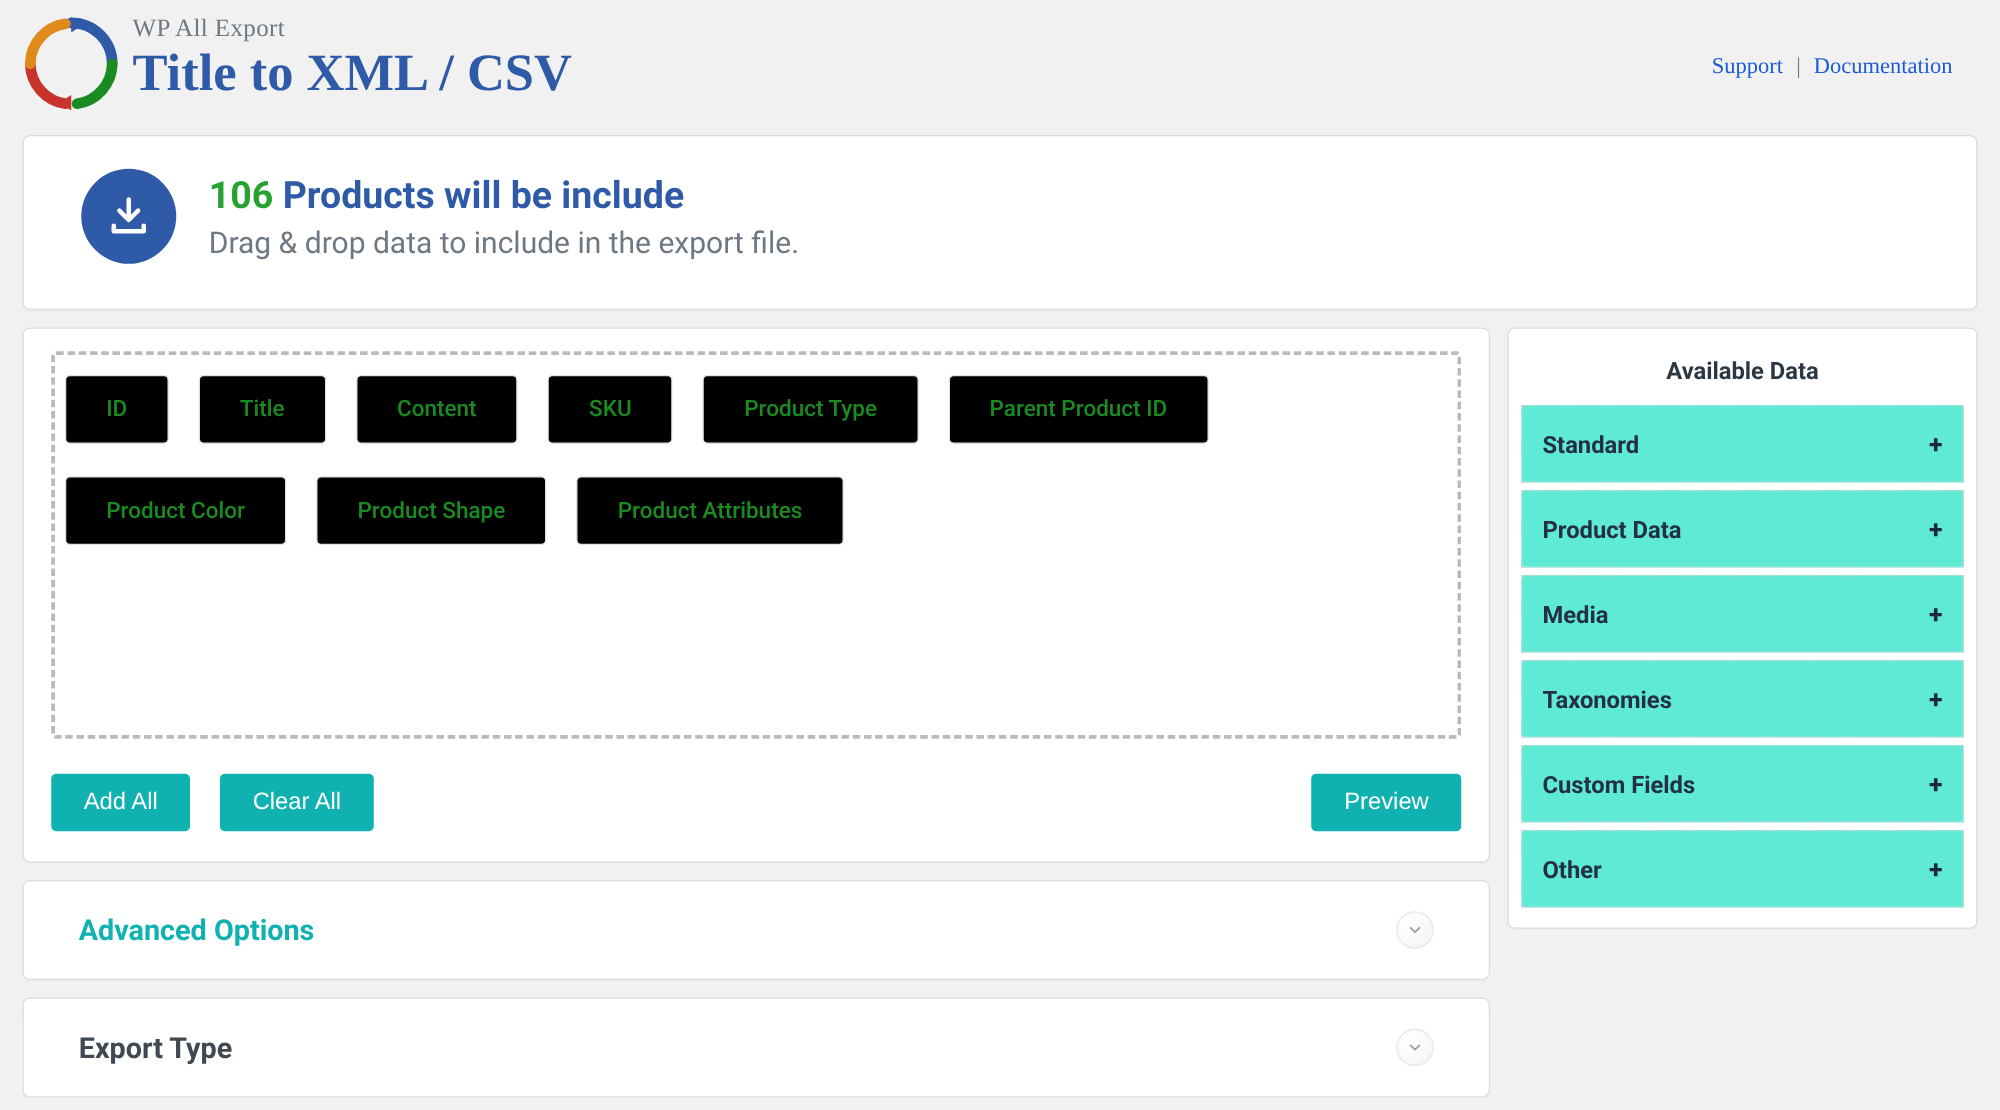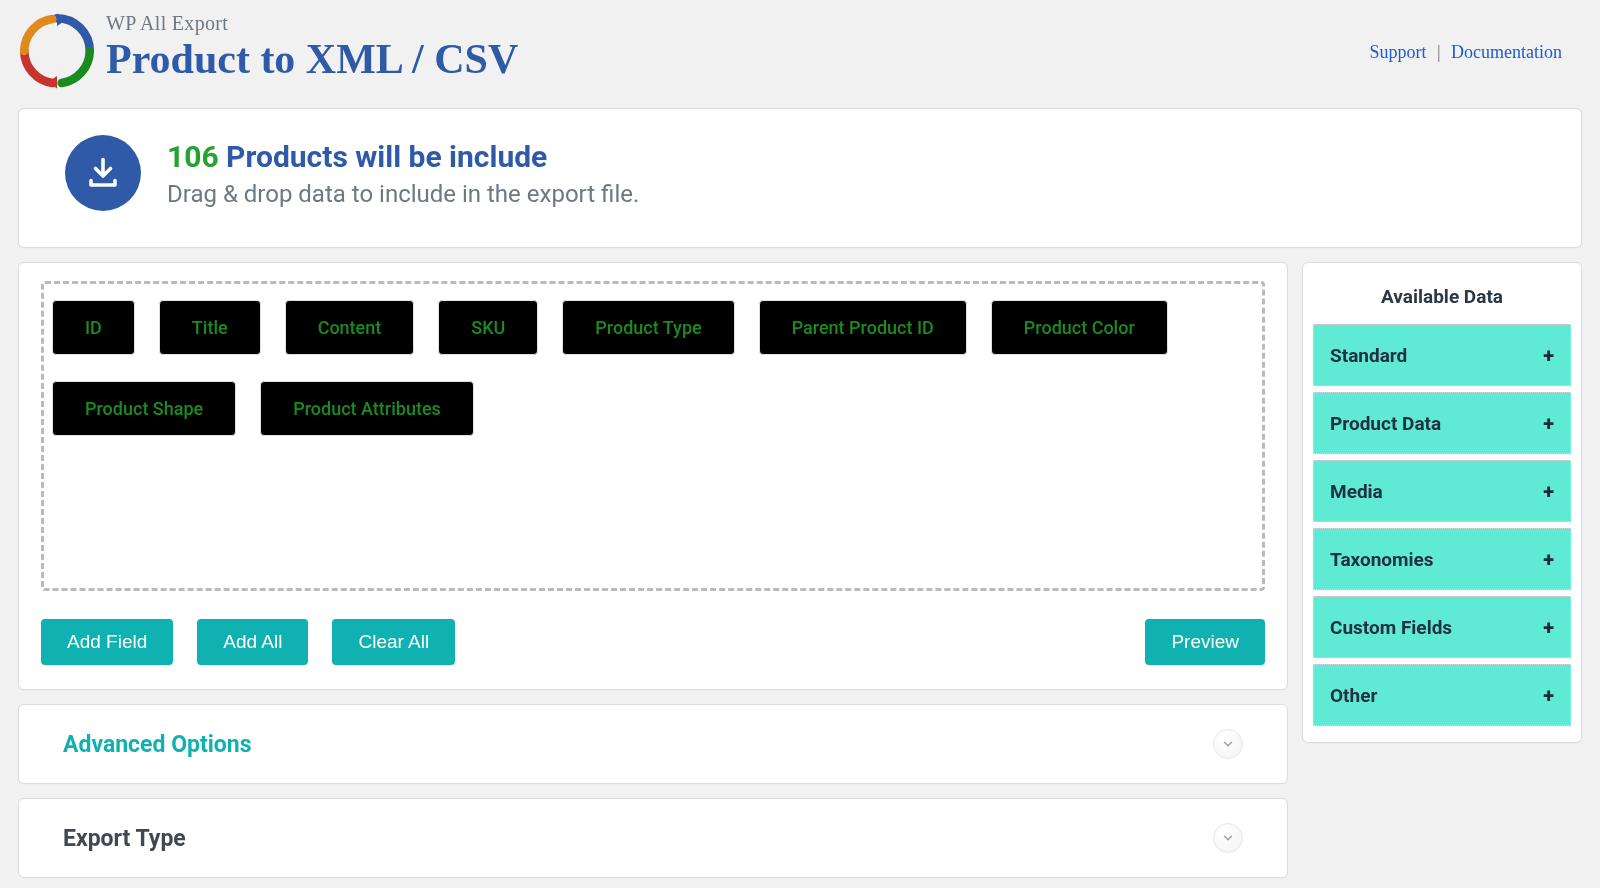--- a/index.html
+++ b/index.html
@@ -61,21 +61,21 @@
     width:76px;height:76px;border-radius:50%;background:var(--brand);
     display:flex;align-items:center;justify-content:center;flex:0 0 auto;
   }
   .summary-texts h2{margin:0;font-size:30px;font-weight:700;color:var(--brand);}
   .summary-texts h2 .count{color:var(--count);}
   .summary-texts p{margin:6px 0 0;font-size:24px;color:var(--muted);}
 
   
   .layout{display:flex;gap:14px;margin:14px 18px 0 18px;align-items:flex-start;}
   .col-main{flex:1;min-width:0;}
-  .col-side{width:280px;flex:0 0 auto;}
+  .col-side{width:376px;flex:0 0 auto;}
 
   .builder{padding:18px 22px 24px;}
 
   .dropzone{
     border:3px dashed #b9babc;border-radius:4px;min-height:310px;
     padding:16px 8px;
     display:flex;flex-wrap:wrap;align-content:flex-start;gap:26px 24px;
   }
   .chip{
     background:#000000;border:1px solid #e1e1e1;border-radius:4px;
@@ -132,21 +132,21 @@
       <path d="M44 91 A42 42 0 0 1 8 50" fill="none" stroke="#c7342c" stroke-width="11" stroke-linecap="round"></path>
 
       <path d="M8 50 A42 42 0 0 1 44 9" fill="none" stroke="#e08a1e" stroke-width="11" stroke-linecap="round"></path>
 
       <polygon points="50,2 62,10 50,18" fill="#2f5aa8"></polygon>
       <polygon points="50,98 38,90 50,82" fill="#c7342c"></polygon>
     </svg>
   </div>
   <div class="app-titles">
     <div class="app-sub">WP All Export</div>
-    <div class="app-title">Product to XML / CSV</div>
+    <div class="app-title">Title to XML / CSV</div>
   </div>
   <div class="top-links">
     <a>Support</a>
     <span class="sep">|</span>
     <a>Documentation</a>
   </div>
 </div>
 
 <div class="panel panel-s">
   <div class="summary">
@@ -177,21 +177,20 @@
             <div class="chip">Title</div>
             <div class="chip">Content</div>
             <div class="chip">SKU</div>
             <div class="chip">Product Type</div>
             <div class="chip">Parent Product ID</div>
             <div class="chip">Product Color</div>
             <div class="chip">Product Shape</div>
             <div class="chip">Product Attributes</div>
           </div>
         <div class="btnrow">
-          <button class="btn">Add Field</button>
           <button class="btn">Add All</button>
           <button class="btn">Clear All</button>
           <div class="spacer"></div>
           <button class="btn">Preview</button>
         </div>
       </div>
     </div>
 
     <div class="panel section section-adv">
       <h3>Advanced Options</h3>

